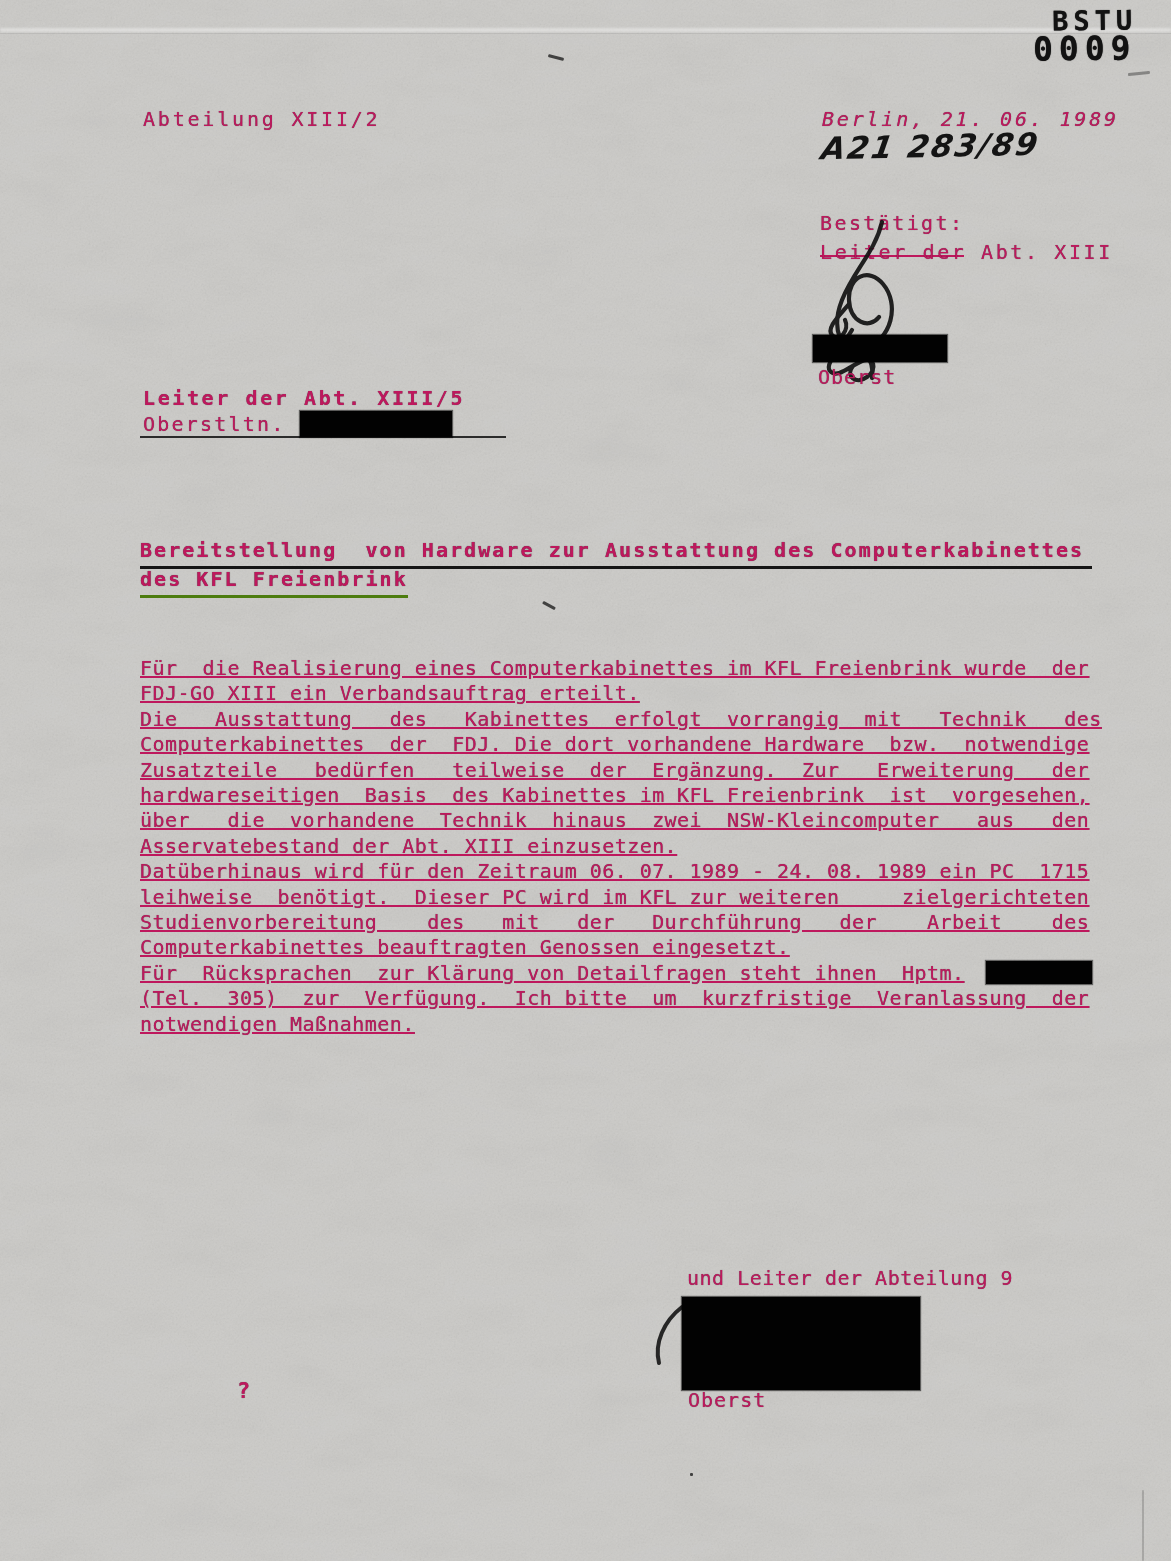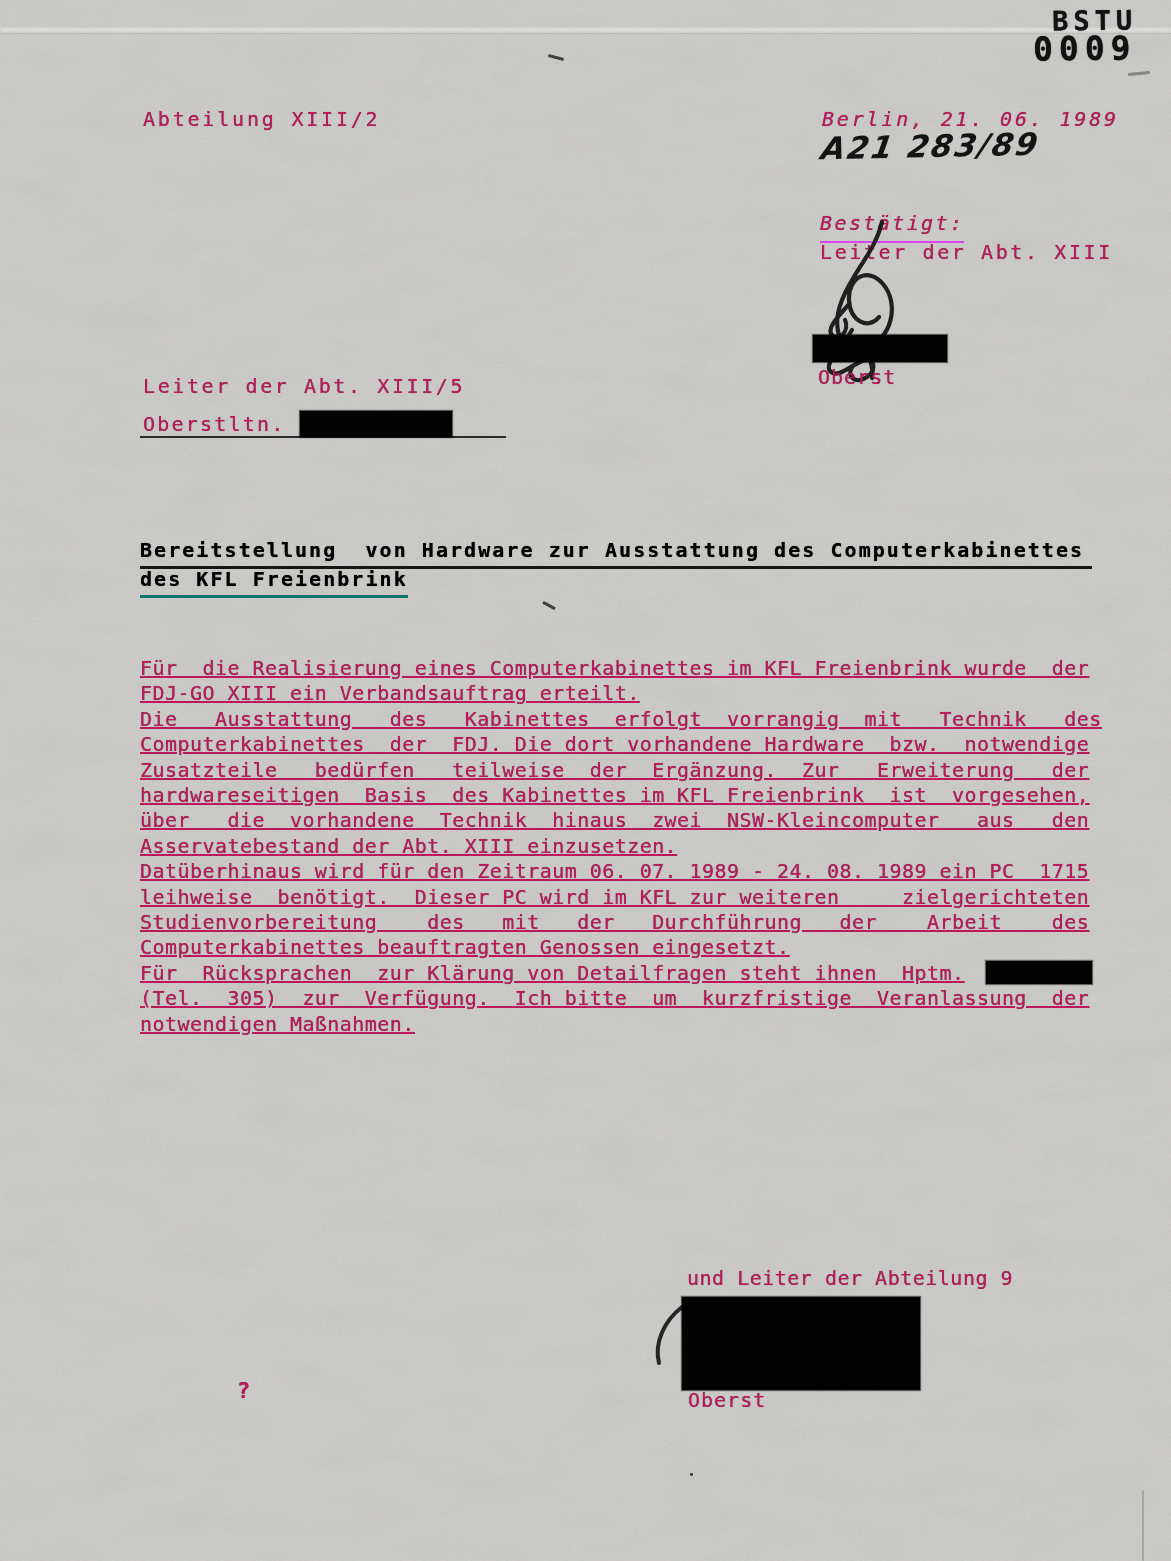--- a/index.html
+++ b/index.html
@@ -19,24 +19,24 @@
   .ls-wide{letter-spacing:2.8px;}
   .stamp{font-weight:bold;color:#121212;letter-spacing:5px;transform:rotate(-0.8deg);text-shadow:0 0 1px rgba(0,0,0,0.8);}
   .stamp-top{font-size:27px;}
   .stamp-num{font-size:33px;letter-spacing:6px;}
   .handwriting{
     font-family:"DejaVu Sans", sans-serif;
     font-style:italic;font-weight:bold;
     font-size:31px;letter-spacing:2px;color:#141414;
     transform:skewX(-10deg) rotate(-1.2deg);
   }
-  .approved-label{letter-spacing:2.4px;border-bottom:2px solid #d946ef;padding-bottom:6px;font-style:italic;}
-  .title-line{font-weight:bold;letter-spacing:2.05px;color:#000000;text-shadow:0 0 0.8px rgba(0,0,0,0.75);}
+  .approved-label{letter-spacing:2.4px;border-bottom:2px solid #be185d;padding-bottom:20px;}
+  .title-line{font-weight:bold;letter-spacing:2.05px;color:#be185d;text-shadow:0 0 0.8px rgba(0,0,0,0.75);}
   .title-1{width:952px;border-bottom:3px solid #151515;padding-bottom:4px;}
-  .title-2{border-bottom:3px solid #0f766e;padding-bottom:4px;}
+  .title-2{border-bottom:3px solid #4d7c0f;padding-bottom:4px;}
   .body-block{font-size:20px;letter-spacing:0.45px;line-height:25.4px;}
   .body-line{white-space:pre;text-decoration:underline;}
   .redaction{background:#020202;box-shadow:0 0 1px 1px rgba(0,0,0,0.55);}
   .redaction-inline{
     display:inline-block;width:106px;height:23px;background:#020202;
     vertical-align:-4px;margin-left:22px;box-shadow:0 0 1px 1px rgba(0,0,0,0.5);
   }
   .underbar{position:absolute;height:0;border-bottom:2.5px solid rgba(25,25,25,0.9);}
   .streak-light{position:absolute;left:0;width:100%;height:4px;background:rgba(255,255,255,0.38);filter:blur(1px);}
   .streak-dark{position:absolute;left:0;width:100%;height:1px;background:rgba(0,0,0,0.07);}
@@ -91,21 +91,21 @@
       <path d="M70,4 C63,34 42,52 30,82 C19,110 28,138 52,131 C80,122 88,86 71,66 C57,49 36,58 37,82 C38,104 57,112 67,99"></path>
       <path d="M37,86 C27,98 14,110 20,117 C27,125 38,112 33,102"></path>
       <path d="M40,112 C28,132 12,146 18,153 C25,161 38,148 50,143 C62,138 66,151 55,159 C44,167 33,158 41,148"></path>
       <path d="M52,131 C58,140 62,150 60,160"></path>
     </g>
   </svg>
 
   <div class="redaction abs" style="left:813px;top:335px;width:134px;height:27px;"></div>
   <div class="abs mono ink fs20" style="left:818px;top:365px;letter-spacing:1px;">Oberst</div>
 
-  <div class="abs mono ink ls-wide fs20" style="left:143px;top:374px;letter-spacing:2.6px;">Leiter der Abt. XIII/5</div>
+  <div class="abs mono ink ls-wide fs20" style="left:143px;top:386px;letter-spacing:2.6px;font-weight:bold;">Leiter der Abt. XIII/5</div>
   <div class="abs mono ink fs20" style="left:143px;top:412px;letter-spacing:2.2px;">Oberstltn.</div>
   <div class="underbar" style="left:140px;top:436px;width:366px;"></div>
   <div class="redaction abs" style="left:300px;top:411px;width:152px;height:26px;"></div>
 
   <div class="abs mono title-line title-1 fs20" style="left:140px;top:538px;">Bereitstellung  von Hardware zur Ausstattung des Computerkabinettes</div>
   <div class="abs mono title-line title-2 fs20" style="left:140px;top:567px;">des KFL Freienbrink</div>
 
   <div class="abs mono ink body-block" style="left:140px;top:656px;width:980px;"><div class="body-line">Für  die Realisierung eines Computerkabinettes im KFL Freienbrink wurde  der</div><div class="body-line">FDJ-GO XIII ein Verbandsauftrag erteilt.</div><div class="body-line">Die   Ausstattung   des   Kabinettes  erfolgt  vorrangig  mit   Technik   des</div><div class="body-line">Computerkabinettes  der  FDJ. Die dort vorhandene Hardware  bzw.  notwendige</div><div class="body-line">Zusatzteile   bedürfen   teilweise  der  Ergänzung.  Zur   Erweiterung   der</div><div class="body-line">hardwareseitigen  Basis  des Kabinettes im KFL Freienbrink  ist  vorgesehen,</div><div class="body-line">über   die  vorhandene  Technik  hinaus  zwei  NSW-Kleincomputer   aus   den</div><div class="body-line">Asservatebestand der Abt. XIII einzusetzen.</div><div class="body-line">Datüberhinaus wird für den Zeitraum 06. 07. 1989 - 24. 08. 1989 ein PC  1715</div><div class="body-line">leihweise  benötigt.  Dieser PC wird im KFL zur weiteren     zielgerichteten</div><div class="body-line">Studienvorbereitung    des   mit   der   Durchführung   der    Arbeit    des</div><div class="body-line">Computerkabinettes beauftragten Genossen eingesetzt.</div><div class="body-line">Für  Rücksprachen  zur Klärung von Detailfragen steht ihnen  Hptm.<span class="redaction-inline"></span></div><div class="body-line">(Tel.  305)  zur  Verfügung.  Ich bitte  um  kurzfristige  Veranlassung  der</div><div class="body-line">notwendigen Maßnahmen.</div></div>
 
   <div class="abs mono ink fs20" style="left:687px;top:1266px;letter-spacing:0.5px;">und Leiter der Abteilung 9</div>

